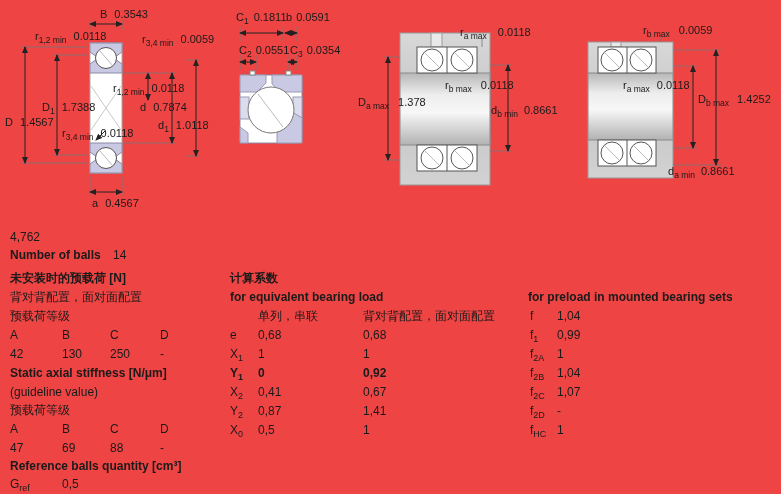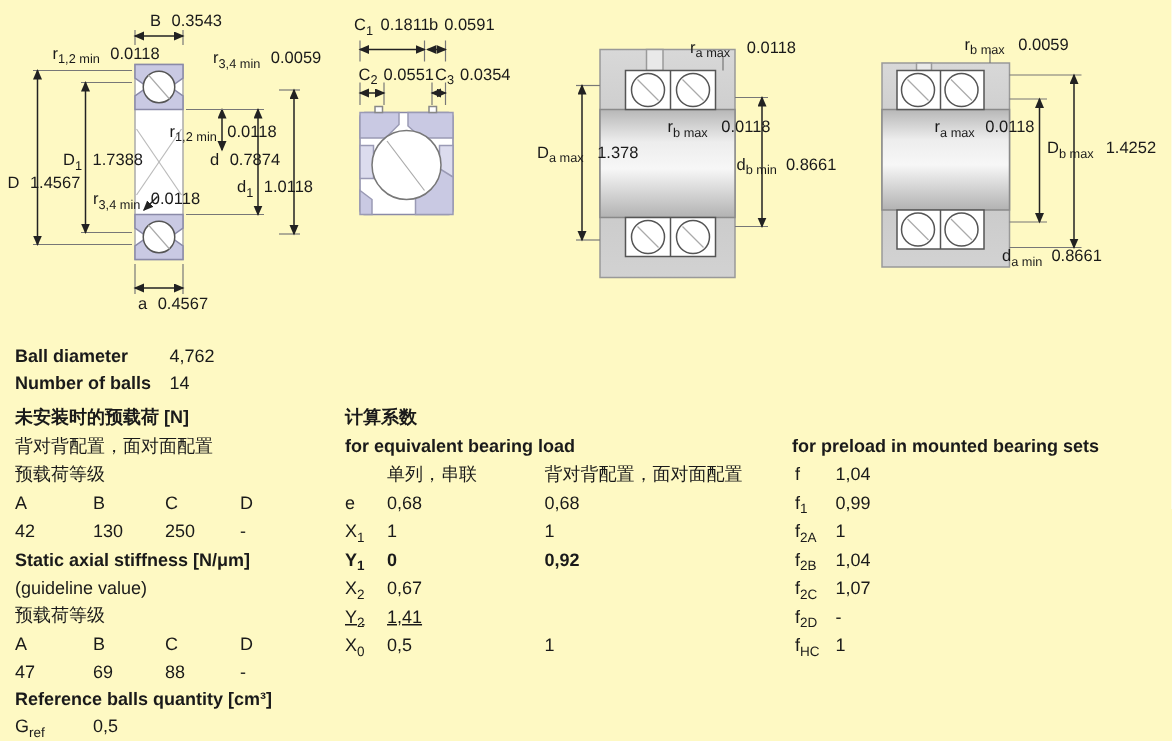--- a/index.html
+++ b/index.html
@@ -1,17 +1,17 @@
 <!DOCTYPE html>
 <html><head>
 <meta charset="utf-8">
 <style>
   html,body { margin:0; padding:0; background:#fff; }
   .page {
-    position:relative; width:781px; height:494px; background:#fef9c3;
+    position:relative; width:781px; height:494px; background:#ef4444;
     font-family:"Liberation Sans","DejaVu Sans",sans-serif; color:#1a1a1a; overflow:hidden;
   }
   svg { position:absolute; left:0; top:0; }
   .dl  { stroke:#222; stroke-width:1; fill:none; }
   .ext { stroke:#777; stroke-width:0.8; fill:none; }
   .cl  { stroke:#bbb; stroke-width:0.8; fill:none; }
 
   .dim { position:absolute; font-size:11px; white-space:nowrap; line-height:13px; }
   .dim sub { font-size:8.5px; vertical-align:-3px; letter-spacing:0; }
   .dim .val { margin-left:7px; }
@@ -196,21 +196,20 @@
   <div class="dim" style="left:358px;top:96px;"><span>D</span><sub>a max</sub><span class="val" style="margin-left:9px">1.378</span></div>
   <div class="dim" style="left:445px;top:79px;"><span>r</span><sub>b max</sub><span class="val" style="margin-left:9px">0.0118</span></div>
   <div class="dim" style="left:491px;top:104px;"><span>d</span><sub>b min</sub><span class="val" style="margin-left:6px">0.8661</span></div>
 
   <div class="dim" style="left:643px;top:24px;"><span>r</span><sub>b max</sub><span class="val" style="margin-left:9px">0.0059</span></div>
   <div class="dim" style="left:623px;top:79px;"><span>r</span><sub>a max</sub><span class="val" style="margin-left:7px">0.0118</span></div>
   <div class="dim" style="left:698px;top:93px;"><span>D</span><sub>b max</sub><span class="val" style="margin-left:8px">1.4252</span></div>
   <div class="dim" style="left:668px;top:121px;margin-top:44px;"><span>d</span><sub>a min</sub><span class="val" style="margin-left:6px">0.8661</span></div>
 
   <div class="line kv" style="left:10px;top:230px;">
-      <span class="k">Ball diameter</span>
       <span>4,762</span>
     </div>
   <div class="line kv" style="left:10px;top:248px;">
       <span class="k">Number of balls</span>
       <span>14</span>
     </div>
 
   <div class="line b" style="left:10px;top:271px;">未安装时的预载荷 [N]</div>
   <div class="line" style="left:10px;top:290px;">背对背配置，面对面配置</div>
   <div class="line" style="left:10px;top:309px;">预载荷等级</div>
@@ -263,24 +262,26 @@
       <span class="v1">1</span>
       <span>1</span>
     </div>
   <div class="line crow" style="left:230px;top:366px;font-weight:bold;">
       <span class="sym"><span>Y</span><sub>1</sub></span>
       <span class="v1">0</span>
       <span>0,92</span>
     </div>
   <div class="line crow" style="left:230px;top:385px;">
       <span class="sym"><span>X</span><sub>2</sub></span>
+      <span class="v1">0,41</span>
       <span>0,67</span>
     </div>
-  <div class="line crow" style="left:230px;top:404px;text-decoration:underline;">
+  <div class="line crow" style="left:230px;top:404px;">
       <span class="sym"><span>Y</span><sub>2</sub></span>
+      <span class="v1">0,87</span>
       <span>1,41</span>
     </div>
   <div class="line crow" style="left:230px;top:423px;">
       <span class="sym"><span>X</span><sub>0</sub></span>
       <span class="v1">0,5</span>
       <span>1</span>
     </div>
 
   <div class="line b" style="left:528px;top:290px;">for preload in mounted bearing sets</div>
   <div class="line frow" style="left:530px;top:309px;">

